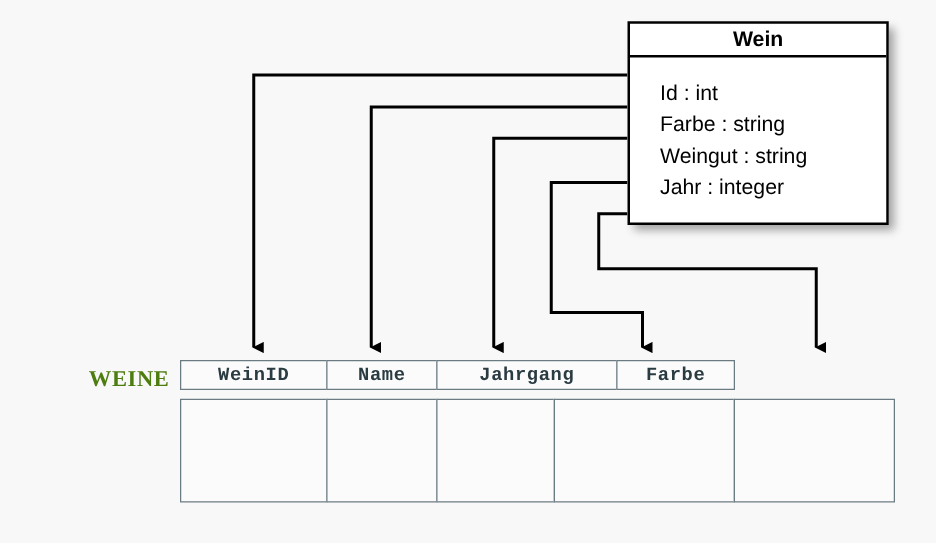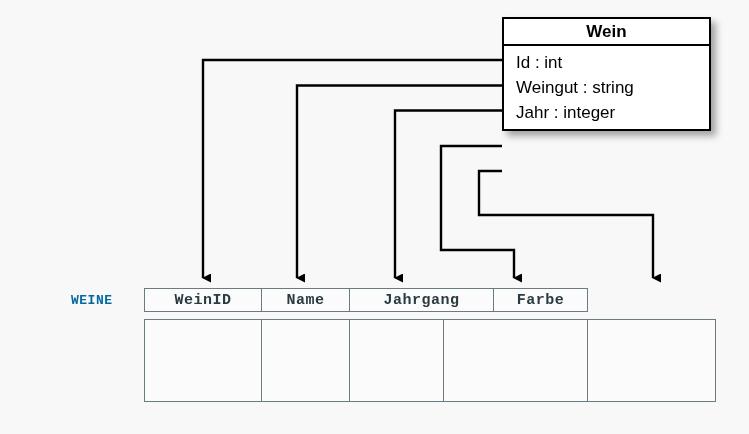--- a/index.html
+++ b/index.html
@@ -35,44 +35,44 @@
   .uml-title {
     text-align: center;
     font-weight: bold;
     font-size: 17px;
     line-height: 25px;
     color: #000000;
     border-bottom: 2px solid #000000;
     font-family: "Liberation Sans", sans-serif;
   }
   .uml-attrs {
-    padding: 4px;
+    padding: 16px;
     margin: 0;
     list-style: none;
   }
   .uml-attr {
     font-size: 17px;
     line-height: 25px;
     height: 25px;
     color: #000000;
     padding-left: 8px;
     white-space: nowrap;
     font-family: "Liberation Sans", sans-serif;
   }
 
   
   .rel-label {
     position: absolute;
     left: 48px;
     top: 293px;
-    font-family: Liberation Mono, monospace;
+    font-family: Liberation Serif, serif;
     font-weight: bold;
-    font-size: 13px;
+    font-size: 18px;
     letter-spacing: 0.5px;
-    color: #0369a1;
+    color: #4d7c0f;
     z-index: 4;
   }
   .rel-table {
     position: absolute;
     left: 121px;
     top: 288px;
     z-index: 4;
   }
   .rel-header {
     display: flex;
@@ -131,20 +131,21 @@
       <path d="M 479 110.5 L 372 110.5 L 372 278" marker-end="url(#arrowhead)"></path>
       <path d="M 479 146 L 418 146 L 418 250 L 491 250 L 491 278" marker-end="url(#arrowhead)"></path>
       <path d="M 479 171 L 456 171 L 456 215 L 630 215 L 630 278" marker-end="url(#arrowhead)"></path>
     </g>
   </svg>
 
   <div class="uml-class">
     <div class="uml-title">Wein</div>
     <ul class="uml-attrs">
       <li class="uml-attr">Id : int</li>
+      <li class="uml-attr">Farbe : string</li>
       <li class="uml-attr">Weingut : string</li>
       <li class="uml-attr">Jahr : integer</li>
     </ul>
   </div>
 
   <div class="rel-label">WEINE</div>
 
   <div class="rel-table">
     <div class="rel-header">
       <div class="rel-cell" style="width:118px">

